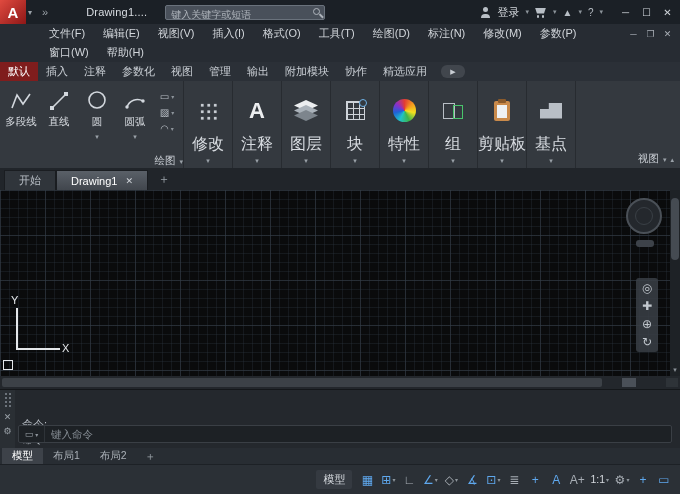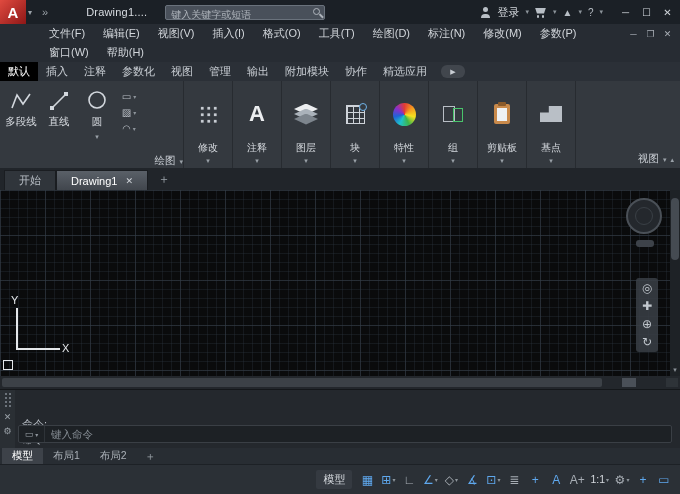--- a/index.html
+++ b/index.html
@@ -44,41 +44,41 @@
   .menubar { position:absolute; top:24px; left:0; right:0; height:38px; background:#272c33; }
   .menurow { display:flex; align-items:center; height:19px; padding-left:40px; }
   .menu-item { padding:0 9px; height:19px; display:flex; align-items:center; color:#d2d6db; }
   .docbtns { margin-left:auto; display:flex; padding-right:4px; }
   .docbtn { width:17px; height:16px; display:flex; align-items:center; justify-content:center; color:#aab0b7; font-size:9px; }
 
   
   .ribbontabs { position:absolute; top:62px; left:0; right:0; height:19px; background:#2b3037;
     display:flex; align-items:stretch; }
   .rtab { padding:0 8px; display:flex; align-items:center; color:#c9ced4; }
-  .rtab.active { background:#000000; color:#fff; }
+  .rtab.active { background:#7f1d1d; color:#fff; }
   .video-pill { margin-left:6px; align-self:center; width:24px; height:13px; border-radius:6px;
     background:#41464d; display:flex; align-items:center; justify-content:center; color:#c9ced4; font-size:7px; }
 
   
   .ribbonpanels { position:absolute; top:81px; left:0; right:0; height:87px; background:#34393f;
     display:flex; align-items:stretch; }
   .panel-draw { width:184px; border-right:1px solid #272b30; display:flex; flex-direction:column; }
   .draw-tools { flex:1; display:flex; padding:4px 2px 0 2px; }
   .tool { width:38px; display:flex; flex-direction:column; align-items:center; gap:2px; padding-top:4px; }
   .tool svg { width:24px; height:24px; }
   .tool-label { font-size:10.5px; color:#d7dbe0; white-space:nowrap; }
   .mini-col { width:26px; display:flex; flex-direction:column; gap:5px; padding-top:6px; align-items:center; }
   .mini { display:flex; align-items:center; gap:2px; color:#b8bec5; font-size:10px; }
   .panel-name { height:15px; display:flex; align-items:center; justify-content:flex-end; gap:4px;
     color:#c9ced4; font-size:10.5px; }
   .rpanel { width:49px; border-right:1px solid #272b30; display:flex; flex-direction:column;
     align-items:center; padding:6px 0 3px 0; }
   .rpanel:last-of-type { flex:1; }
   .rp-icon { flex:1; display:flex; align-items:center; justify-content:center; }
-  .rp-label { font-size:10px; color:#d7dbe0; white-space:nowrap; }
+  .rp-label { font-size:16px; color:#d7dbe0; white-space:nowrap; }
   .rp-caret { font-size:7px; color:#9aa1a8; margin-top:2px; }
   .view-corner { position:absolute; right:6px; bottom:2px; display:flex; align-items:center; gap:4px;
     color:#c9ced4; font-size:10.5px; }
 
   .icon-dots { width:20px; height:20px;
     background-image:radial-gradient(circle,#c9ced4 1.3px,transparent 1.5px);
     background-size:6.5px 6.5px; background-position:1px 1px; }
   .icon-A { font-size:22px; font-weight:bold; color:#eceef0; line-height:1; }
   .icon-layers { display:flex; flex-direction:column; align-items:center; }
   .icon-layers div { width:24px; height:11px; margin-top:-6px;
@@ -270,20 +270,29 @@
           </svg>
           <span class="tool-label">直线</span>
         </div>
         <div class="tool">
           <svg viewBox="0 0 24 24">
             <circle cx="12" cy="11" r="8" fill="none" stroke="#d2d7dd" stroke-width="1.6"></circle>
           </svg>
           <span class="tool-label">圆</span>
           <span class="rp-caret">▾</span>
         </div>
+        <div class="tool">
+          <svg viewBox="0 0 24 24">
+            <path d="M4 18 A 11 11 0 0 1 20 12" fill="none" stroke="#d2d7dd" stroke-width="1.6"></path>
+            <circle cx="4" cy="18" r="1.7" fill="#d2d7dd"></circle>
+            <circle cx="20" cy="12" r="1.7" fill="#d2d7dd"></circle>
+          </svg>
+          <span class="tool-label">圆弧</span>
+          <span class="rp-caret">▾</span>
+        </div>
         <div class="mini-col">
           <span class="mini">
               <span>▭</span>
               <span class="sb-caret">▾</span>
             </span>
           <span class="mini">
               <span>▨</span>
               <span class="sb-caret">▾</span>
             </span>
           <span class="mini">

